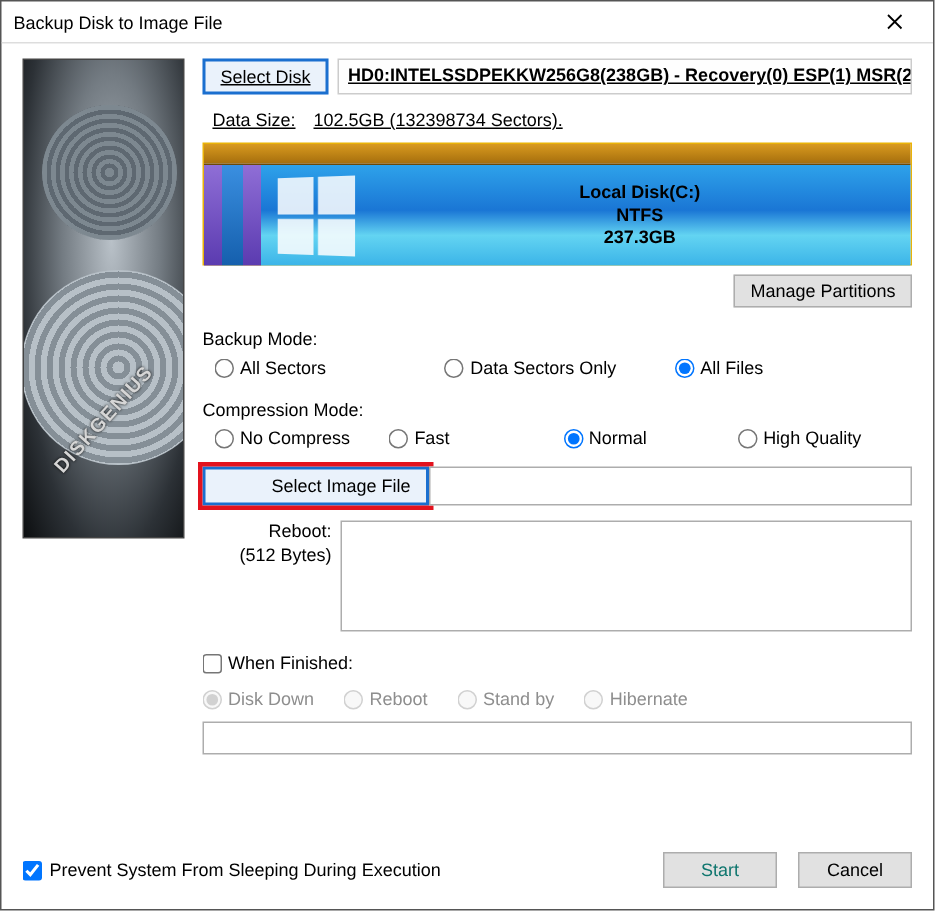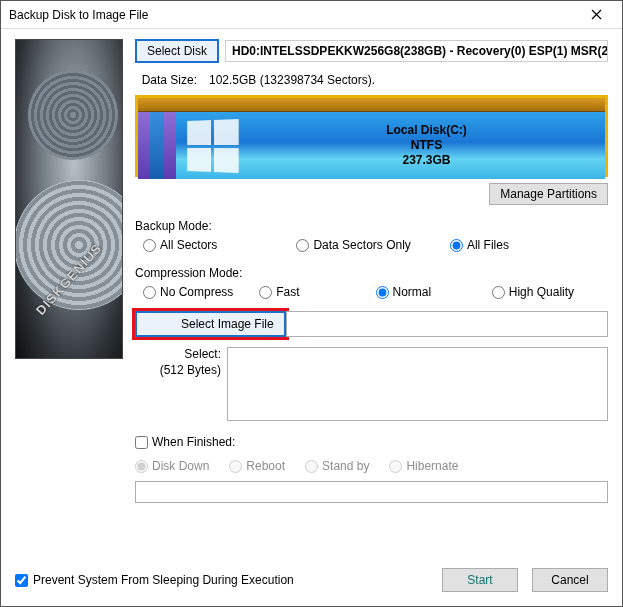--- a/index.html
+++ b/index.html
@@ -71,21 +71,21 @@
   transform: rotate(-48deg);
   transform-origin: left bottom;
   z-index: 2;
   text-shadow: 0 0 2px #000;
 }
 .main {
   flex: 1;
   display: flex;
   flex-direction: column;
 }
-.row { display: flex; align-items: center; gap: 6px; }
+.row { display: flex; gap: 6px; text-decoration: underline; }
 .btn {
   background: #e1e1e1;
   border: 1px solid #adadad;
   padding: 3px 10px;
   font-size: 12px;
   font-family: inherit;
   cursor: pointer;
 }
 .btn:disabled { color: #0f766e; }
 .btn.blueframe { border: 2px solid #1a6fcf; background: #eaf2fb; }
@@ -97,21 +97,21 @@
   border: 1px solid #ccc;
   padding: 3px 6px;
   white-space: nowrap;
   overflow: hidden;
 }
 .datasize-row { margin: 10px 0 8px 0; }
 .datasize-row .lbl { width: 62px; text-align: right; margin-right: 6px; }
 .partmap {
   height: 82px;
   display: flex;
-  border: 3px solid #eab308;
+  border: 1px solid #eab308;
   margin-bottom: 6px;
 }
 .pm-slice { position: relative; }
 .pm-top { height: 14px; background: linear-gradient(#d99a1f, #a56e0d); border-bottom: 1px solid #6c4908; }
 .pm-body { height: 67px; }
 .pm-small { width: 12px; }
 .pm-small .pm-body { background: linear-gradient(#8f6ed6, #5b3bb0); }
 .pm-small2 { width: 14px; }
 .pm-small2 .pm-body { background: linear-gradient(#3a8fe0, #155fad); }
 .pm-big { flex: 1; }
@@ -275,21 +275,21 @@
         </label>
     </div>
 
     <div class="img-file-row">
       <button class="btn redframe">Select Image File</button>
       <input class="img-file-input" type="text" value="" style="">
     </div>
 
     <div class="remark-row">
       <div class="remark-label">
-        <div>Select:</div>
+        <div>Reboot:</div>
         <div>(512 Bytes)</div>
       </div>
       <textarea class="remark-ta" style=""></textarea>
     </div>
 
     <div class="whenfin-row">
       <label>
           <input type="checkbox" style="">
           <span style="color:#000">When Finished:</span>
         </label>

